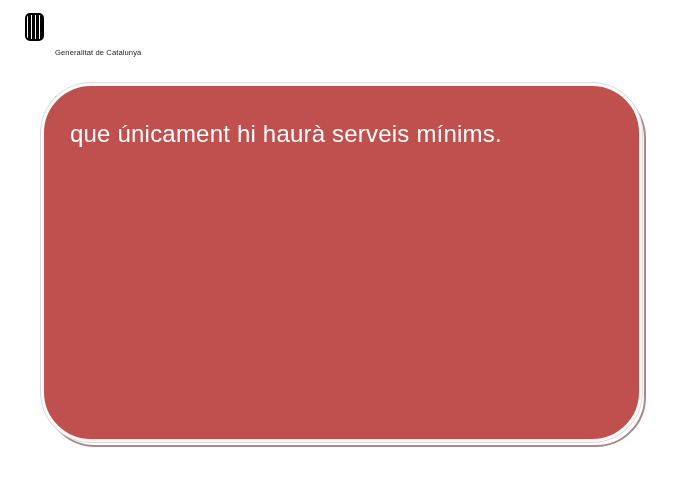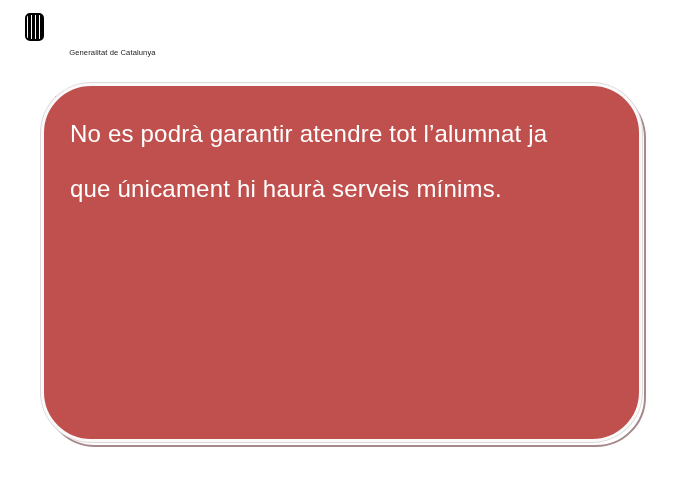--- a/index.html
+++ b/index.html
@@ -35,21 +35,21 @@
       #ffffff 0px, #ffffff 1.5px,
       #000000 1.5px, #000000 4px
     );
   }
   .head-text {
     margin-left: 11px;
     color: #1a1a1a;
     white-space: pre;
     line-height: 1.18;
   }
-  .head-line-sm   { font-size: 7.6px; letter-spacing: 0.1px; text-align: right; }
+  .head-line-sm   { font-size: 7.6px; letter-spacing: 0.1px; }
   .head-line-bold { font-size: 8.6px; font-weight: bold; letter-spacing: 0.2px; }
   .head-line-xs   { font-size: 6.3px; font-weight: 600; letter-spacing: 0.1px; }
 
   
   .notice-shadow {
     position: absolute;
     left: 45px;
     top: 88px;
     width: 601px;
     height: 359px;
@@ -93,17 +93,16 @@
       <div class="head-line-sm">Departament d'Ensenyament</div>
       <div class="head-line-bold">Escola  PAU BOADA</div>
       <div class="head-line-xs">Carrer Espirall, 45</div>
       <div class="head-line-xs">08720  Vilafranca del Penedès</div>
     </div>
   </header>
 
   <div class="notice-shadow"></div>
 
   <div class="notice-box">
-    <p><span>No es podrà garantir atendre tot l’alumnat ja</span></p>
     <p><span>que únicament hi haurà serveis mínims.</span></p>
   </div>
 
 </div>
 
 </body></html>

